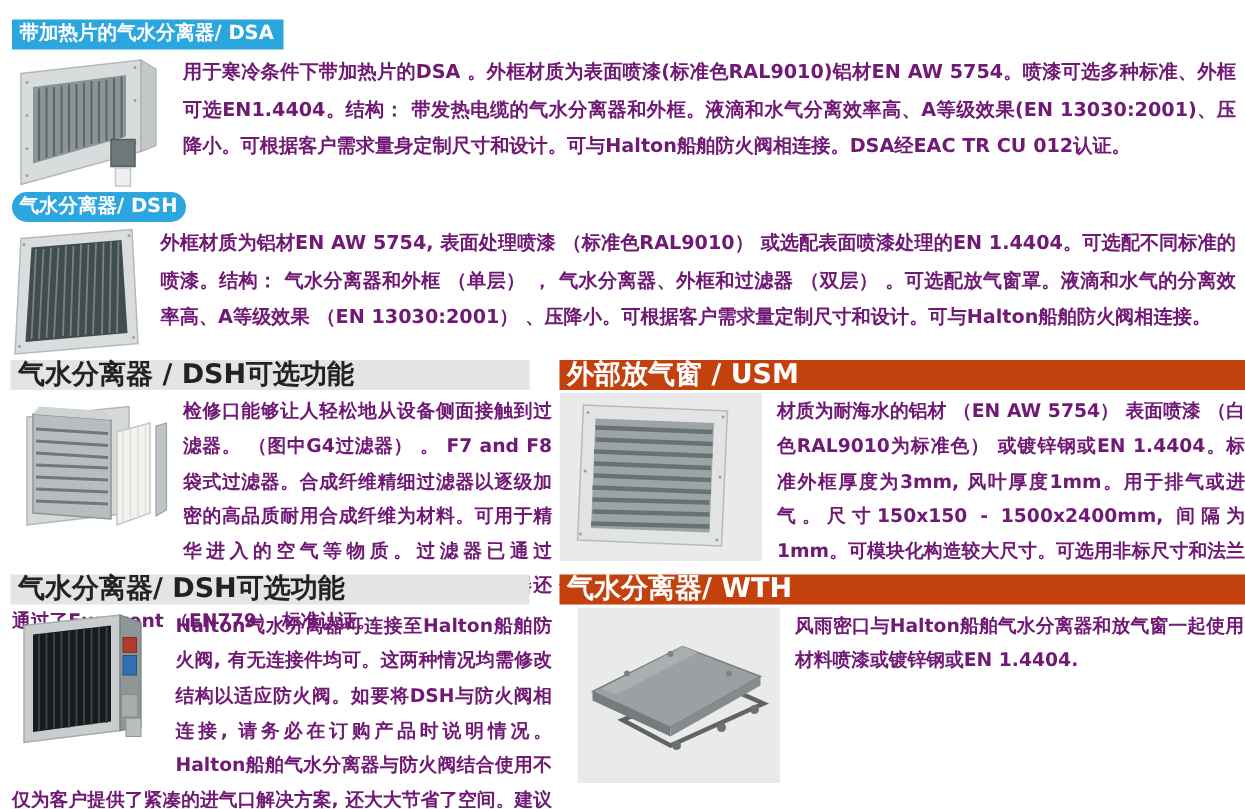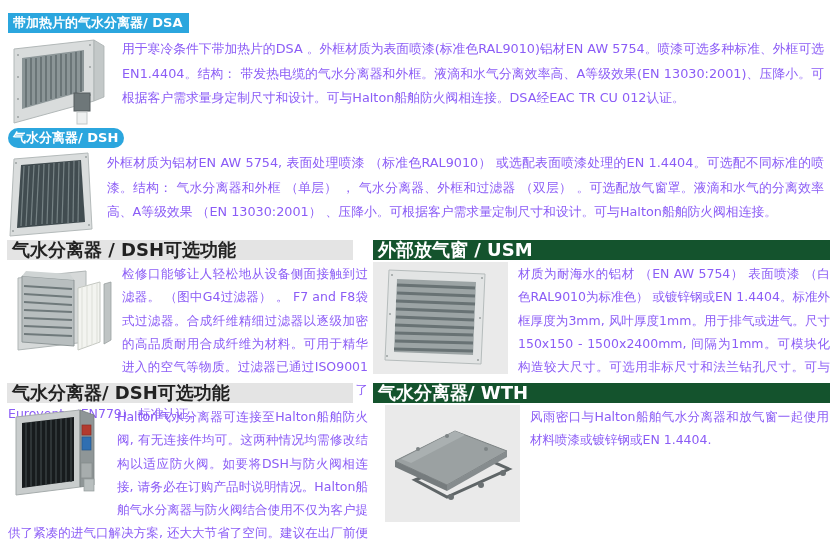--- a/index.html
+++ b/index.html
@@ -20,27 +20,28 @@
     line-height:19px;height:19px;
     padding:0 6px 1px 5px;
     white-space:nowrap;
   }
   .band{
     position:absolute;height:20px;
     font-size:18px;font-weight:bold;line-height:20px;
     padding-left:5px;box-sizing:border-box;
   }
   .band.gray{background:#E4E4E4;color:#222222;}
-  .band.cyan{background:#14532d;color:#ffffff;}
+  .band.cyan{background:#c2410c;color:#ffffff;}
   .body-text{
     position:absolute;
     font-size:12.8px;
     line-height:24.5px;
     text-align:justify;
-    color:#8b5cf6;
+    color:#701a75;
+    font-weight:bold;
   }
   .body-text.small{font-size:12.5px;line-height:23.3px;}
   .imgbox{float:left;}
   svg{display:block;}
 </style>
 </head>
 <body>
 
 <div class="page">
 

